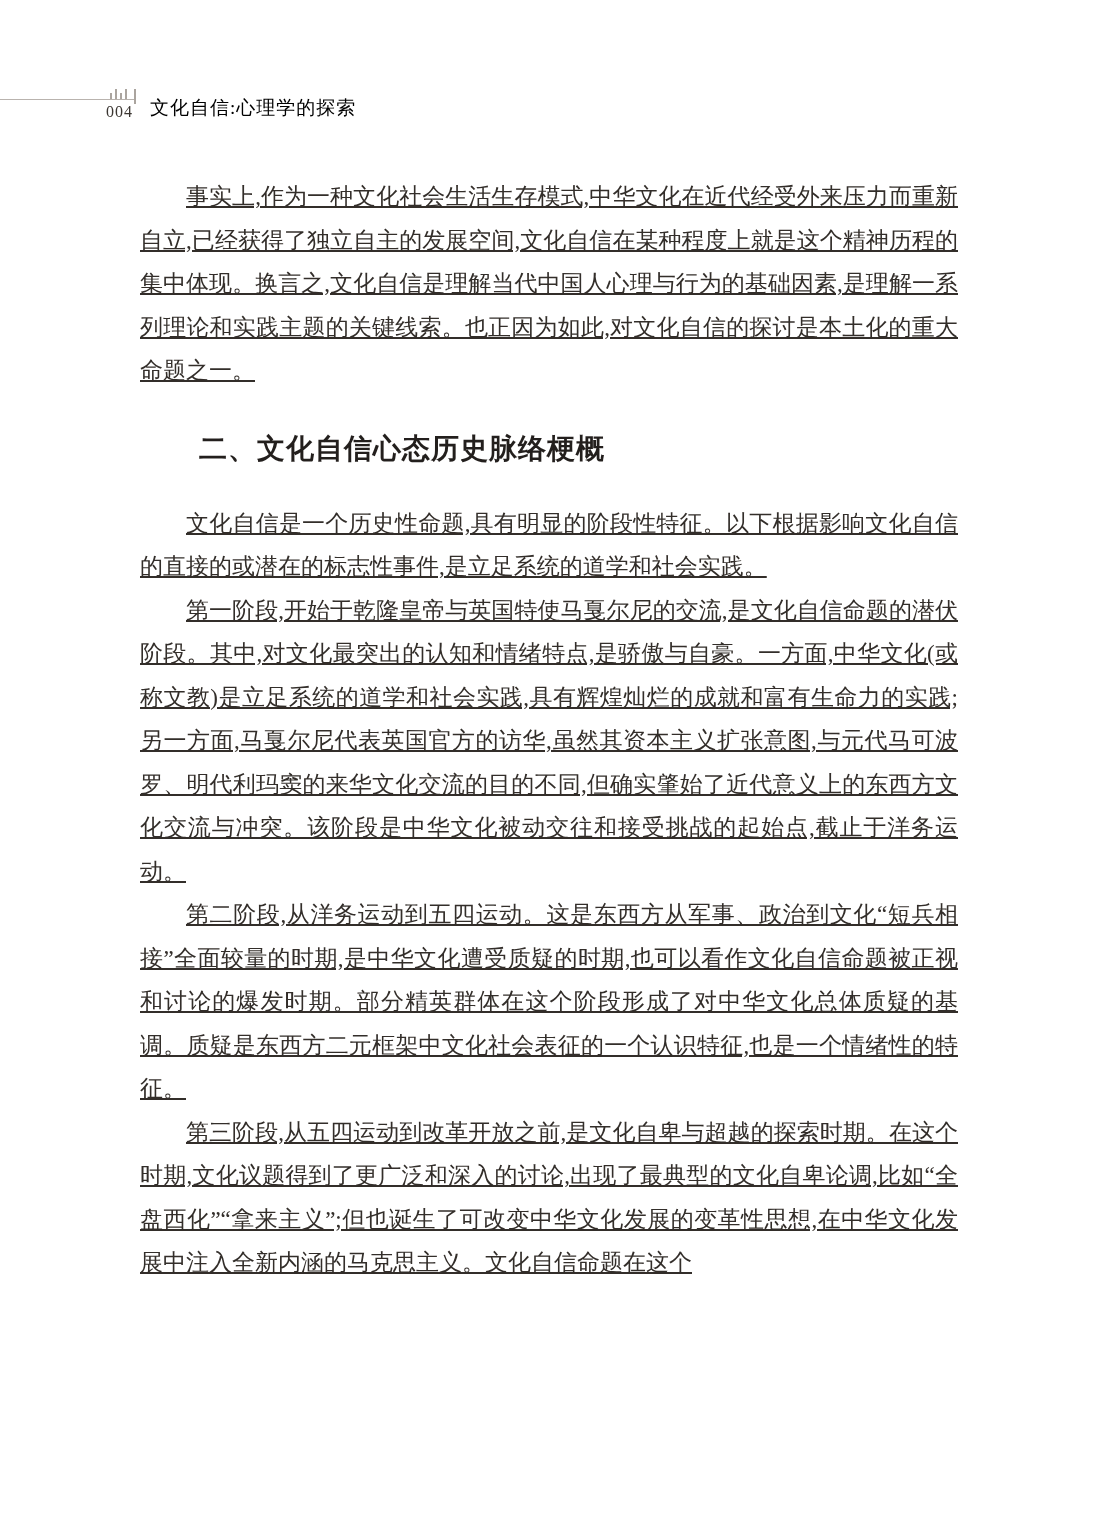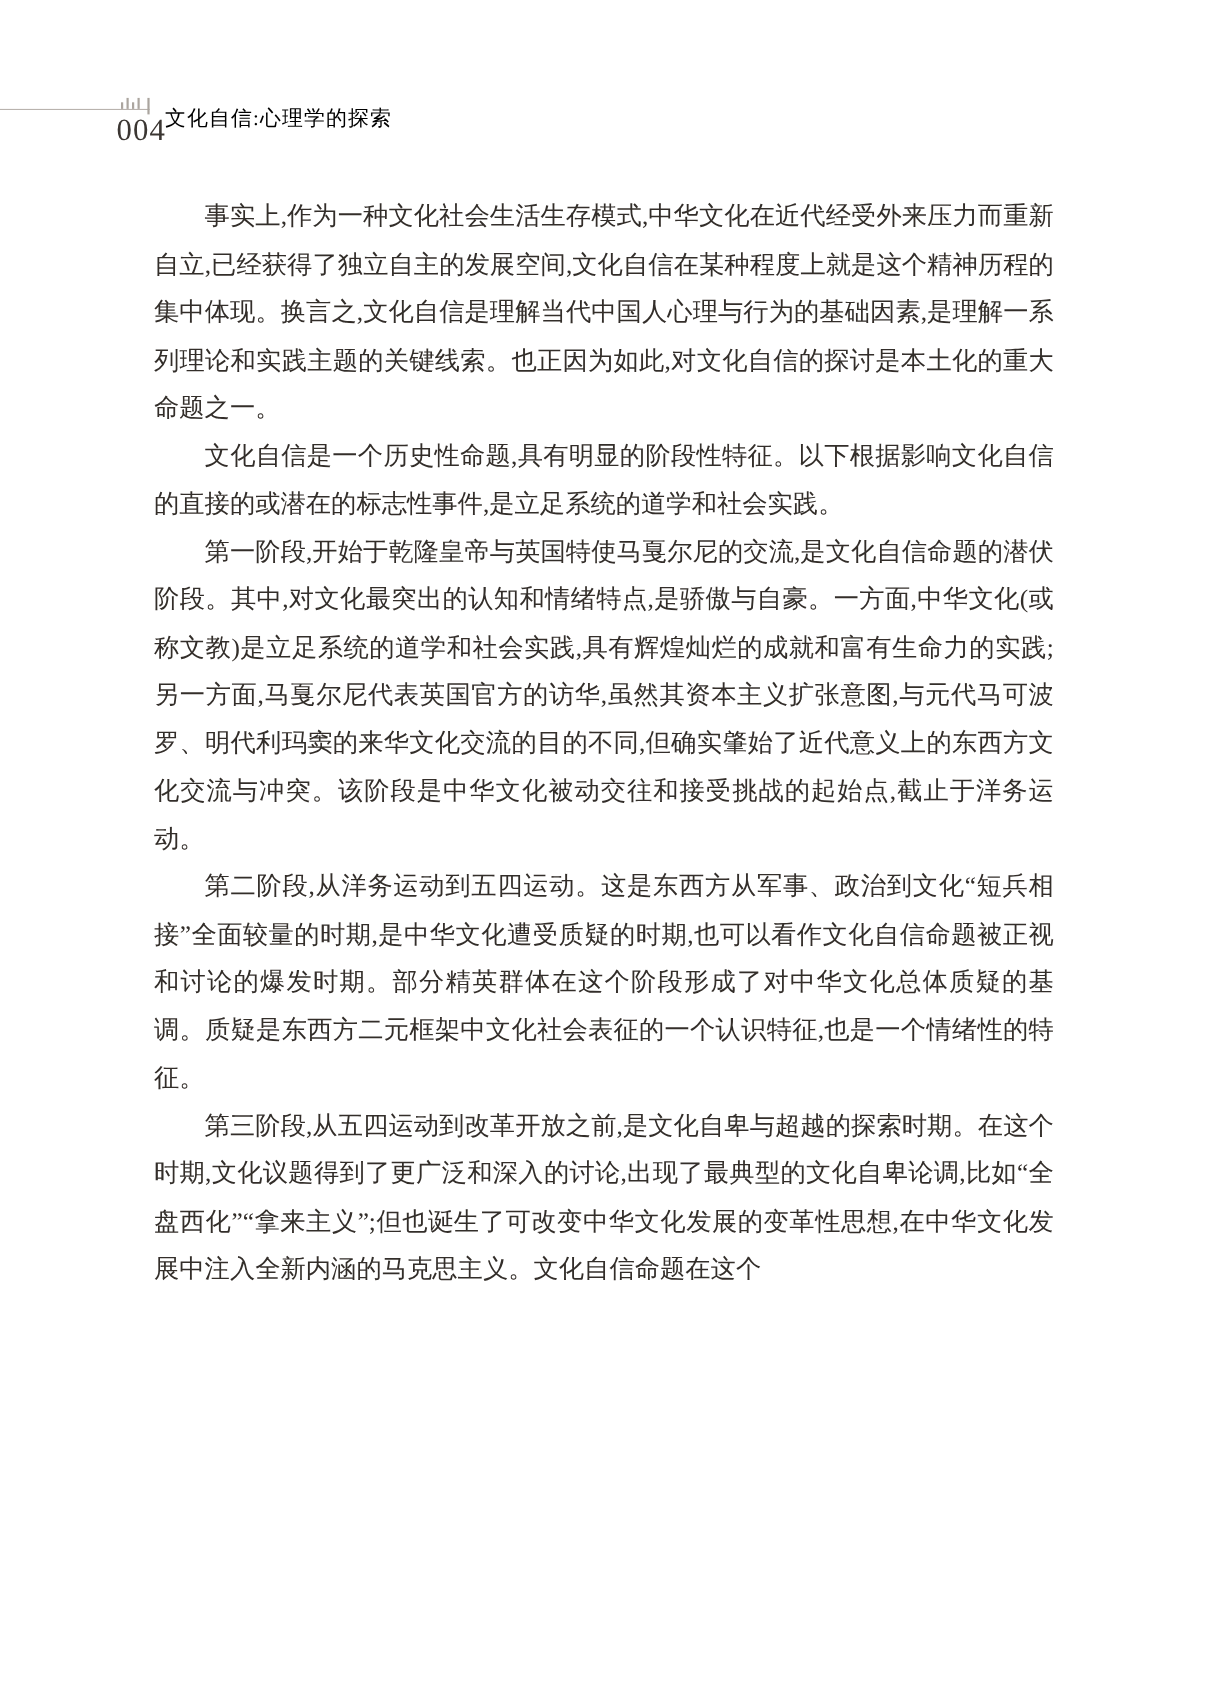--- a/index.html
+++ b/index.html
@@ -47,21 +47,21 @@
     background: #aba59f;
   }
   .level-bars .b1 { left: 0;  height: 6px;  }
   .level-bars .b2 { left: 5px;  height: 10px; }
   .level-bars .b3 { left: 10px; height: 6px;  }
   .level-bars .b4 { left: 15px; height: 10px; }
   .page-number {
     position: absolute;
     left: 106px;
     top: 103px;
-    font-size: 28px;
+    font-size: 16px;
     letter-spacing: 1px;
     color: #3b3632;
   }
   .running-title {
     position: absolute;
     left: 150px;
     top: 95px;
     font-size: 19px;
     letter-spacing: 1px;
     color: #000000;
@@ -78,20 +78,21 @@
     color: #332e2a;
     text-align: justify;
     text-justify: inter-character;
   }
   .content p {
     margin: 0;
     padding: 0;
   }
   .content p.indent {
     text-indent: 2em;
+    text-decoration: underline;
   }
   .section-heading {
     margin: 36px 0 33px 59px;
     font-size: 28px;
     line-height: 40px;
     font-weight: bold;
     color: #231f1d;
     letter-spacing: 1px;
     text-align: left;
   }
@@ -110,20 +111,21 @@
         <i class="b4"></i>
     </div>
     <div class="header-rule-end"></div>
     <div class="page-number">004</div>
     <div class="running-title">文化自信:心理学的探索</div>
   </header>
 
   <main class="content">
     <p class="para indent">事实上,作为一种文化社会生活生存模式,中华文化在近代经受外来压力而重新自立,已经获得了独立自主的发展空间,文化自信在某种程度上就是这个精神历程的集中体现。换言之,文化自信是理解当代中国人心理与行为的基础因素,是理解一系列理论和实践主题的关键线索。也正因为如此,对文化自信的探讨是本土化的重大命题之一。</p>
 
+    <h2 class="section-heading">二、文化自信心态历史脉络梗概</h2>
 
     <p class="para indent">文化自信是一个历史性命题,具有明显的阶段性特征。以下根据影响文化自信的直接的或潜在的标志性事件,是立足系统的道学和社会实践。</p>
     <p class="para indent">第一阶段,开始于乾隆皇帝与英国特使马戛尔尼的交流,是文化自信命题的潜伏阶段。其中,对文化最突出的认知和情绪特点,是骄傲与自豪。一方面,中华文化(或称文教)是立足系统的道学和社会实践,具有辉煌灿烂的成就和富有生命力的实践;另一方面,马戛尔尼代表英国官方的访华,虽然其资本主义扩张意图,与元代马可波罗、明代利玛窦的来华文化交流的目的不同,但确实肇始了近代意义上的东西方文化交流与冲突。该阶段是中华文化被动交往和接受挑战的起始点,截止于洋务运动。</p>
     <p class="para indent">第二阶段,从洋务运动到五四运动。这是东西方从军事、政治到文化“短兵相接”全面较量的时期,是中华文化遭受质疑的时期,也可以看作文化自信命题被正视和讨论的爆发时期。部分精英群体在这个阶段形成了对中华文化总体质疑的基调。质疑是东西方二元框架中文化社会表征的一个认识特征,也是一个情绪性的特征。</p>
     <p class="para indent">第三阶段,从五四运动到改革开放之前,是文化自卑与超越的探索时期。在这个时期,文化议题得到了更广泛和深入的讨论,出现了最典型的文化自卑论调,比如“全盘西化”“拿来主义”;但也诞生了可改变中华文化发展的变革性思想,在中华文化发展中注入全新内涵的马克思主义。文化自信命题在这个</p>
   </main>
 
 </div>
 
 </body></html>

